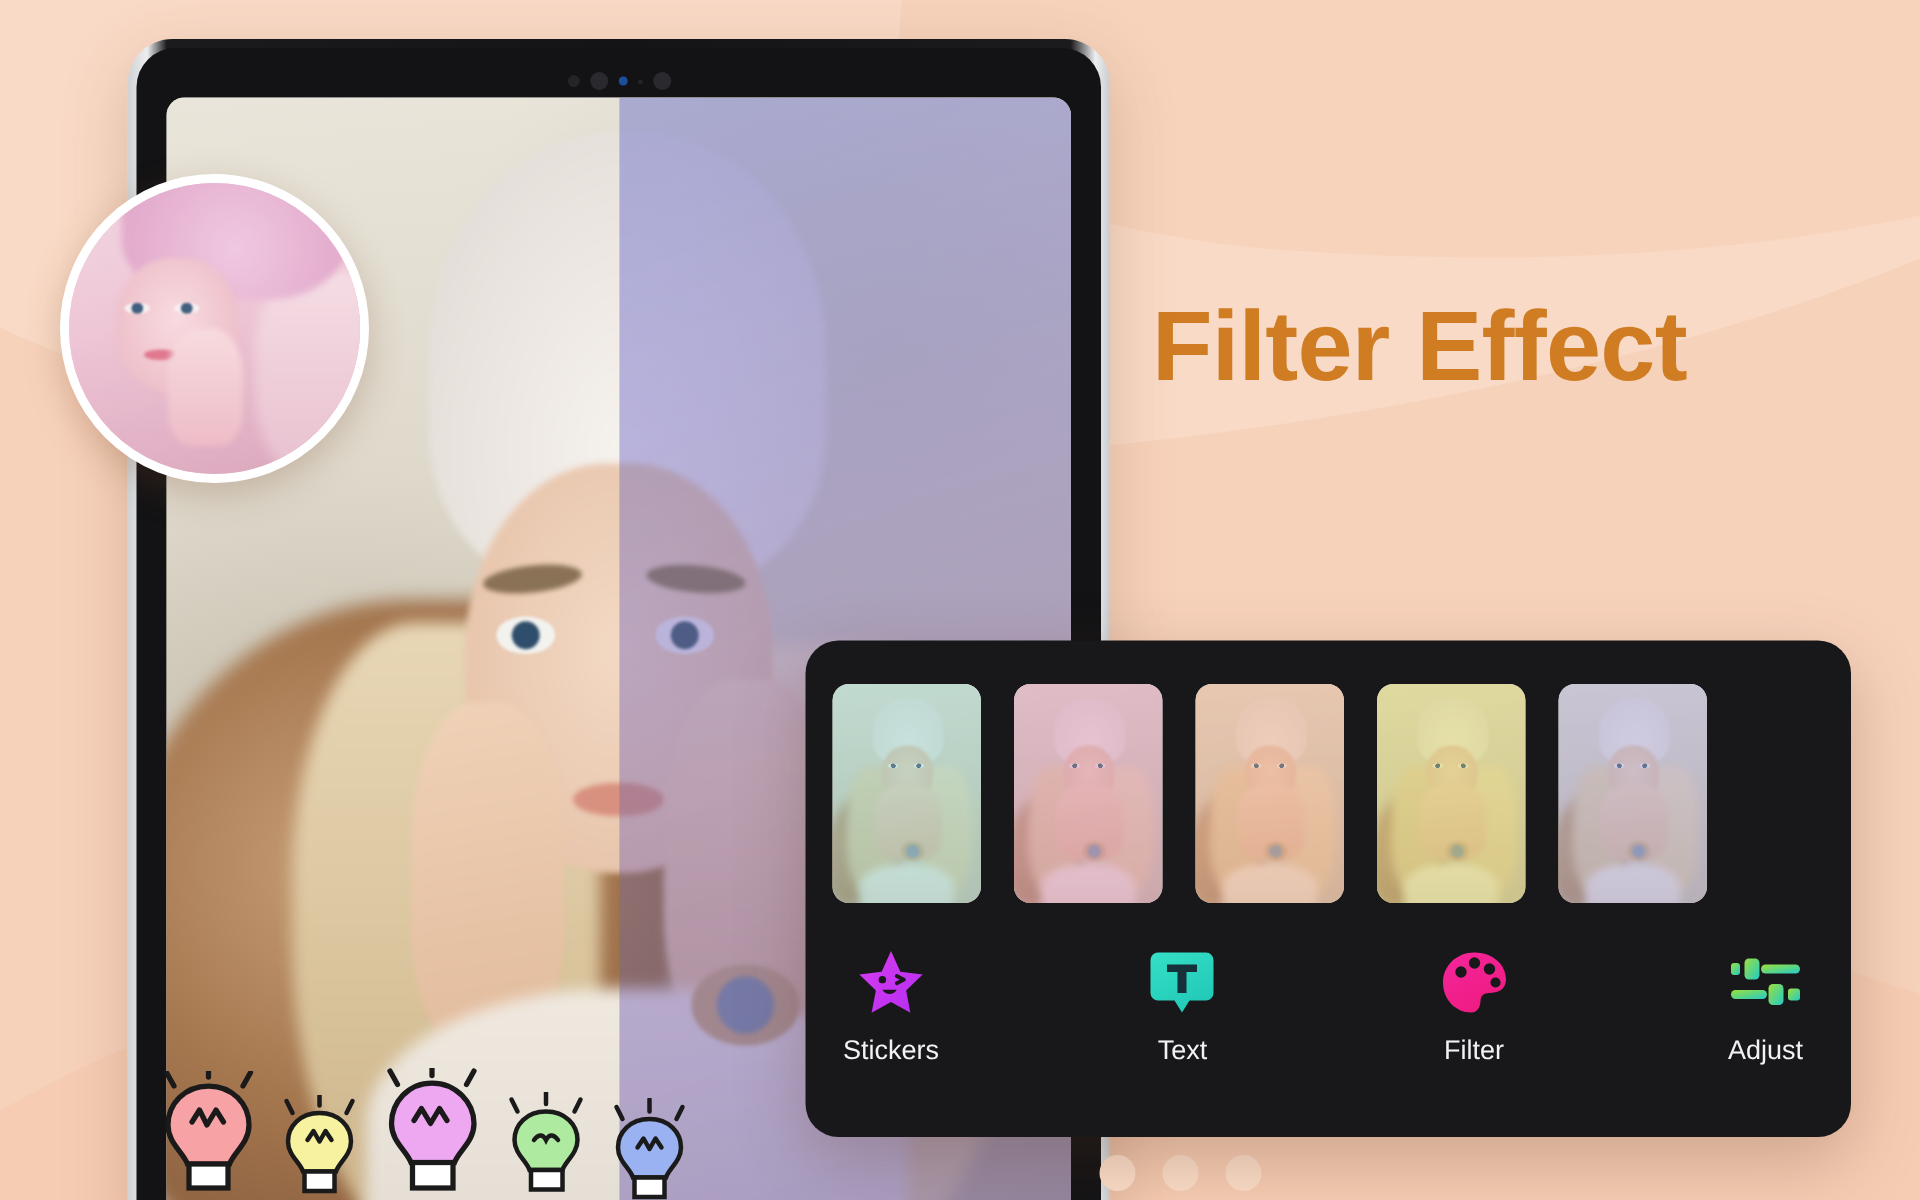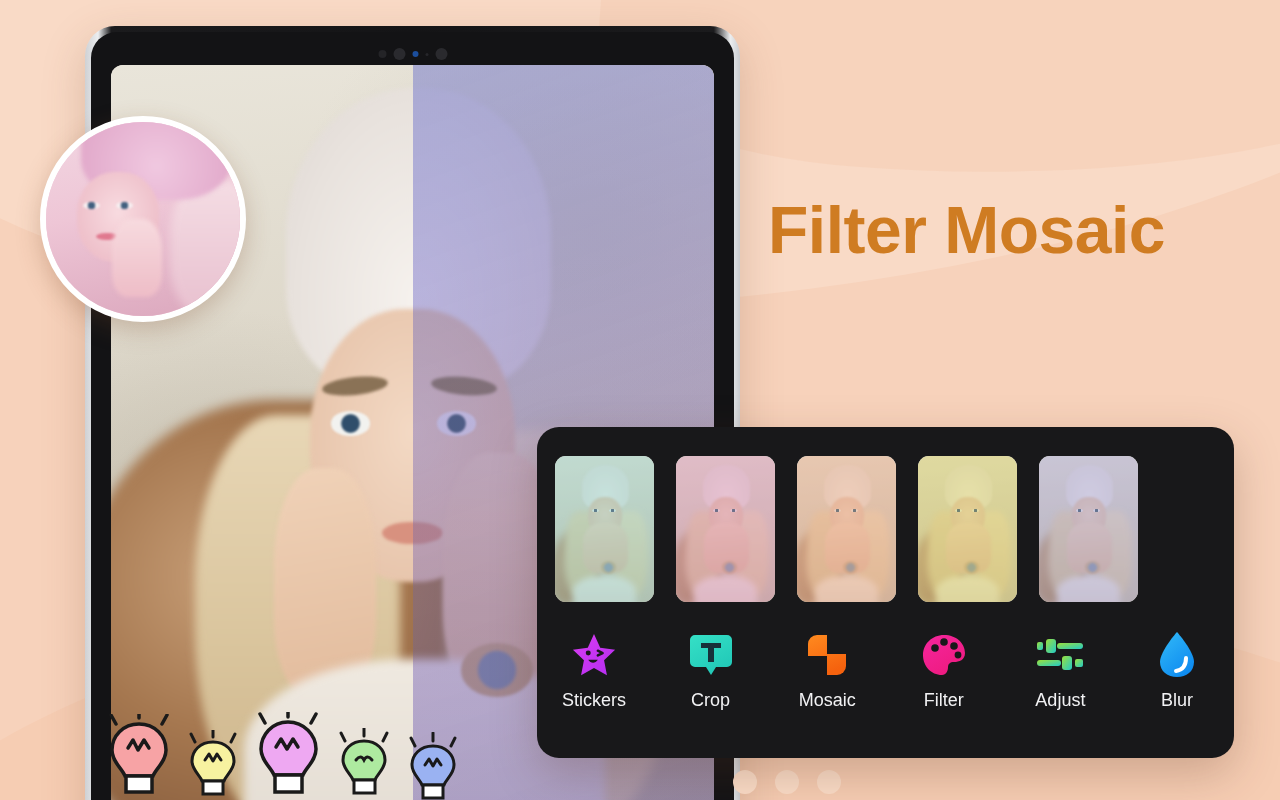--- a/index.html
+++ b/index.html
@@ -321,21 +321,21 @@
 </style>
 </head>
 <body>
 
 <div class="bg-base">
   <div class="bg-curve-a"></div>
   <div class="bg-curve-b"></div>
   <div class="bg-curve-c"></div>
 </div>
 
-<div class="headline">Filter Mosaic</div>
+<div class="headline">Filter Effect</div>
 
 <div class="tablet">
   <div class="tablet-bezel">
     <div class="cam-cluster">
       <span class="cam-dot"></span>
       <span class="cam-dot big"></span>
       <span class="cam-dot lens"></span>
       <span class="cam-dot tiny"></span>
       <span class="cam-dot big"></span>
     </div>
@@ -561,41 +561,25 @@
           <defs>
               <linearGradient id="gText" x1="0" y1="0" x2="0.6" y2="1">
             <stop offset="0" stop-color="#35e0c6"></stop>
                 <stop offset="1" stop-color="#22c9b8"></stop>
           </linearGradient>
             </defs>
           <path d="M6 3 H38 A5 5 0 0 1 43 8 V30 A5 5 0 0 1 38 35 H27 L22 43 L17 35 H6 A5 5 0 0 1 1 30 V8 A5 5 0 0 1 6 3 Z" fill="url(#gText)"></path>
           <path d="M12 11 H32 V16 H25 V30 H19 V16 H12 Z" fill="#17313a"></path>
         </svg>
       </span>
-      <span class="tool-label">Crop</span>
-    </div>
-
-
-
-    <div class="tool">
-      <span class="tool-icon">
-        <svg width="44" height="46" viewBox="0 0 44 46">
-          <defs>
-              <linearGradient id="gMos" x1="0" y1="0" x2="0.4" y2="1">
-            <stop offset="0" stop-color="#ff8a1f"></stop>
-                <stop offset="1" stop-color="#f5620e"></stop>
-          </linearGradient>
-            </defs>
-          <rect x="3" y="3" width="38" height="40" rx="9" fill="url(#gMos)"></rect>
-          <rect x="22" y="3" width="19" height="19" fill="#18181a"></rect>
-          <rect x="3" y="24" width="19" height="19" fill="#18181a"></rect>
-        </svg>
-      </span>
-      <span class="tool-label">Mosaic</span>
-    </div>
+      <span class="tool-label">Text</span>
+    </div>
+
+
+
 
     <div class="tool">
       <span class="tool-icon">
         <svg width="46" height="44" viewBox="0 0 46 44">
           <defs>
               <linearGradient id="gPal" x1="0.2" y1="0" x2="0.8" y2="1">
             <stop offset="0" stop-color="#f5259b"></stop>
                 <stop offset="1" stop-color="#ed1a7e"></stop>
           </linearGradient>
             </defs>
@@ -624,35 +608,20 @@
             <rect x="21" y="8" width="26" height="6" rx="3"></rect>
             <rect x="1" y="25" width="24" height="6" rx="3"></rect>
             <rect x="26" y="21" width="10" height="14" rx="3"></rect>
             <rect x="39" y="24" width="8" height="8" rx="2"></rect>
           </g>
         </svg>
       </span>
       <span class="tool-label">Adjust</span>
     </div>
 
-    <div class="tool">
-      <span class="tool-icon">
-        <svg width="40" height="48" viewBox="0 0 40 48">
-          <defs>
-              <linearGradient id="gDrop" x1="0.2" y1="0" x2="0.9" y2="1">
-            <stop offset="0" stop-color="#2fb6f7"></stop>
-                <stop offset="1" stop-color="#0a86ef"></stop>
-          </linearGradient>
-            </defs>
-          <path d="M20 1 C20 1 37 20 37 31 C37 40.4 29.4 46 20 46 C10.6 46 3 40.4 3 31 C3 20 20 1 20 1 Z" fill="url(#gDrop)"></path>
-          <path d="M29 27 C29 35 25 39 19 40" fill="none" stroke="#ffffff" stroke-width="4" stroke-linecap="round"></path>
-        </svg>
-      </span>
-      <span class="tool-label">Blur</span>
-    </div>
 
   </div>
 </div>
 
 <div class="dots">
   <span class="dot"></span>
   <span class="dot"></span>
   <span class="dot"></span>
 </div>
 

